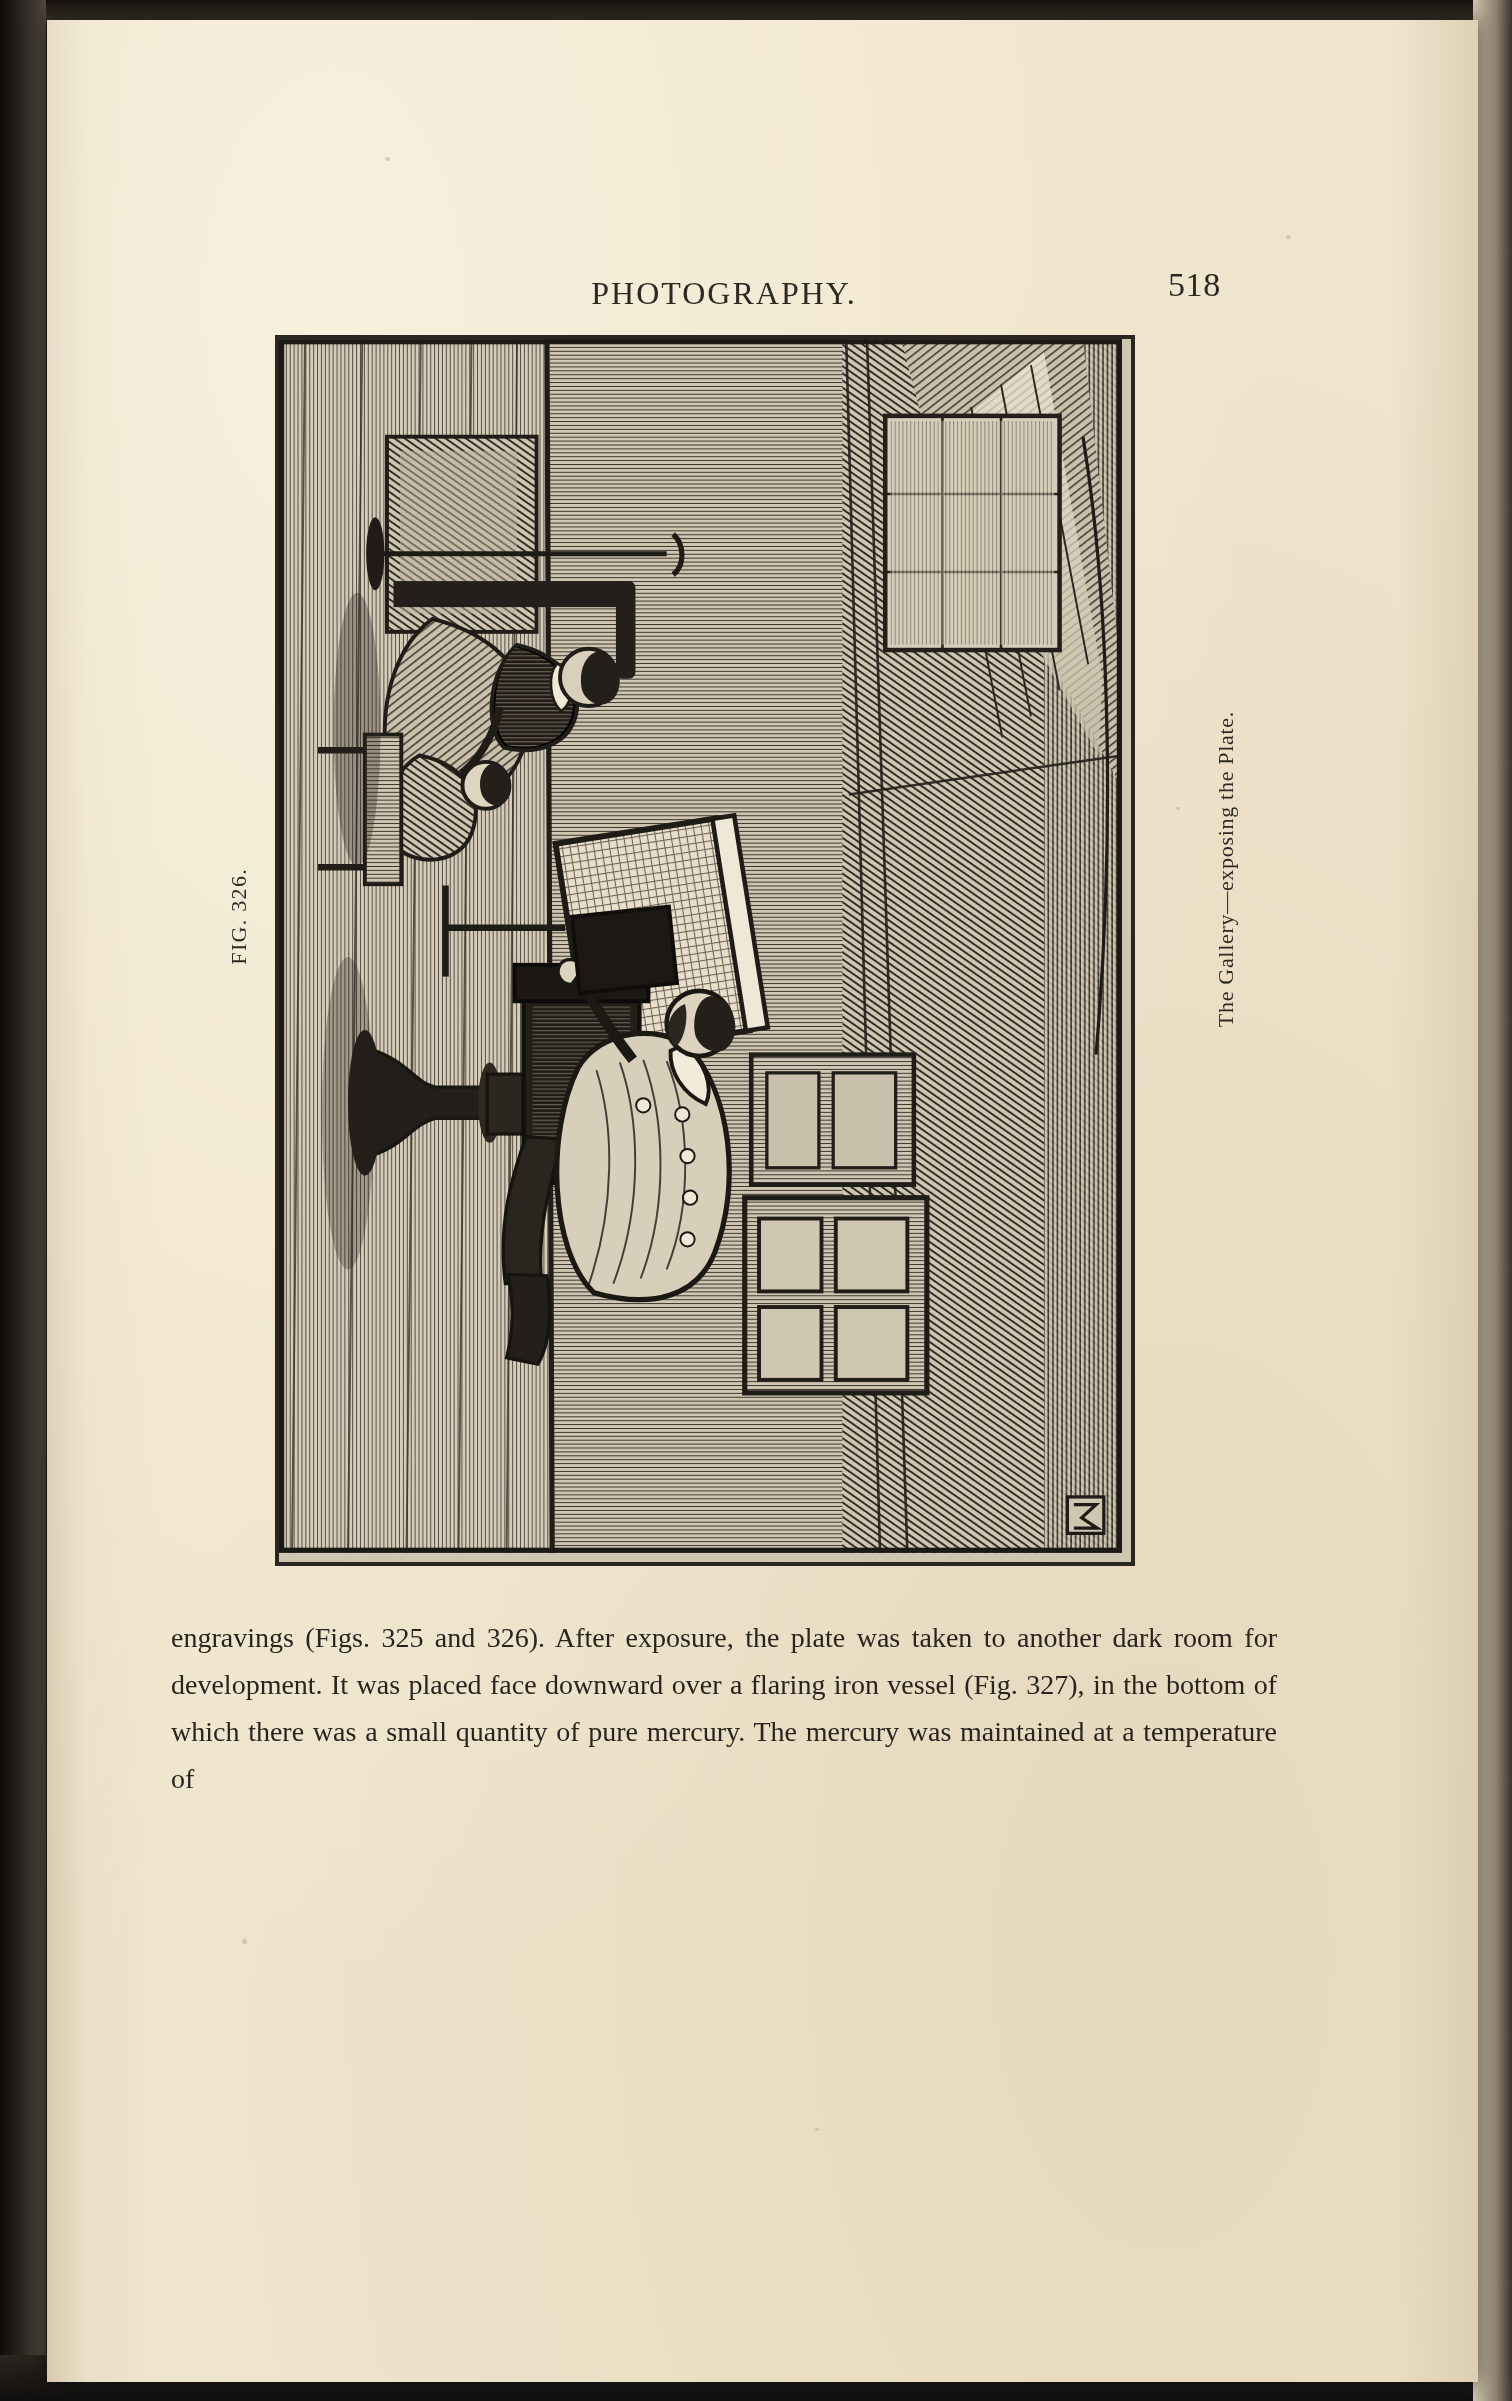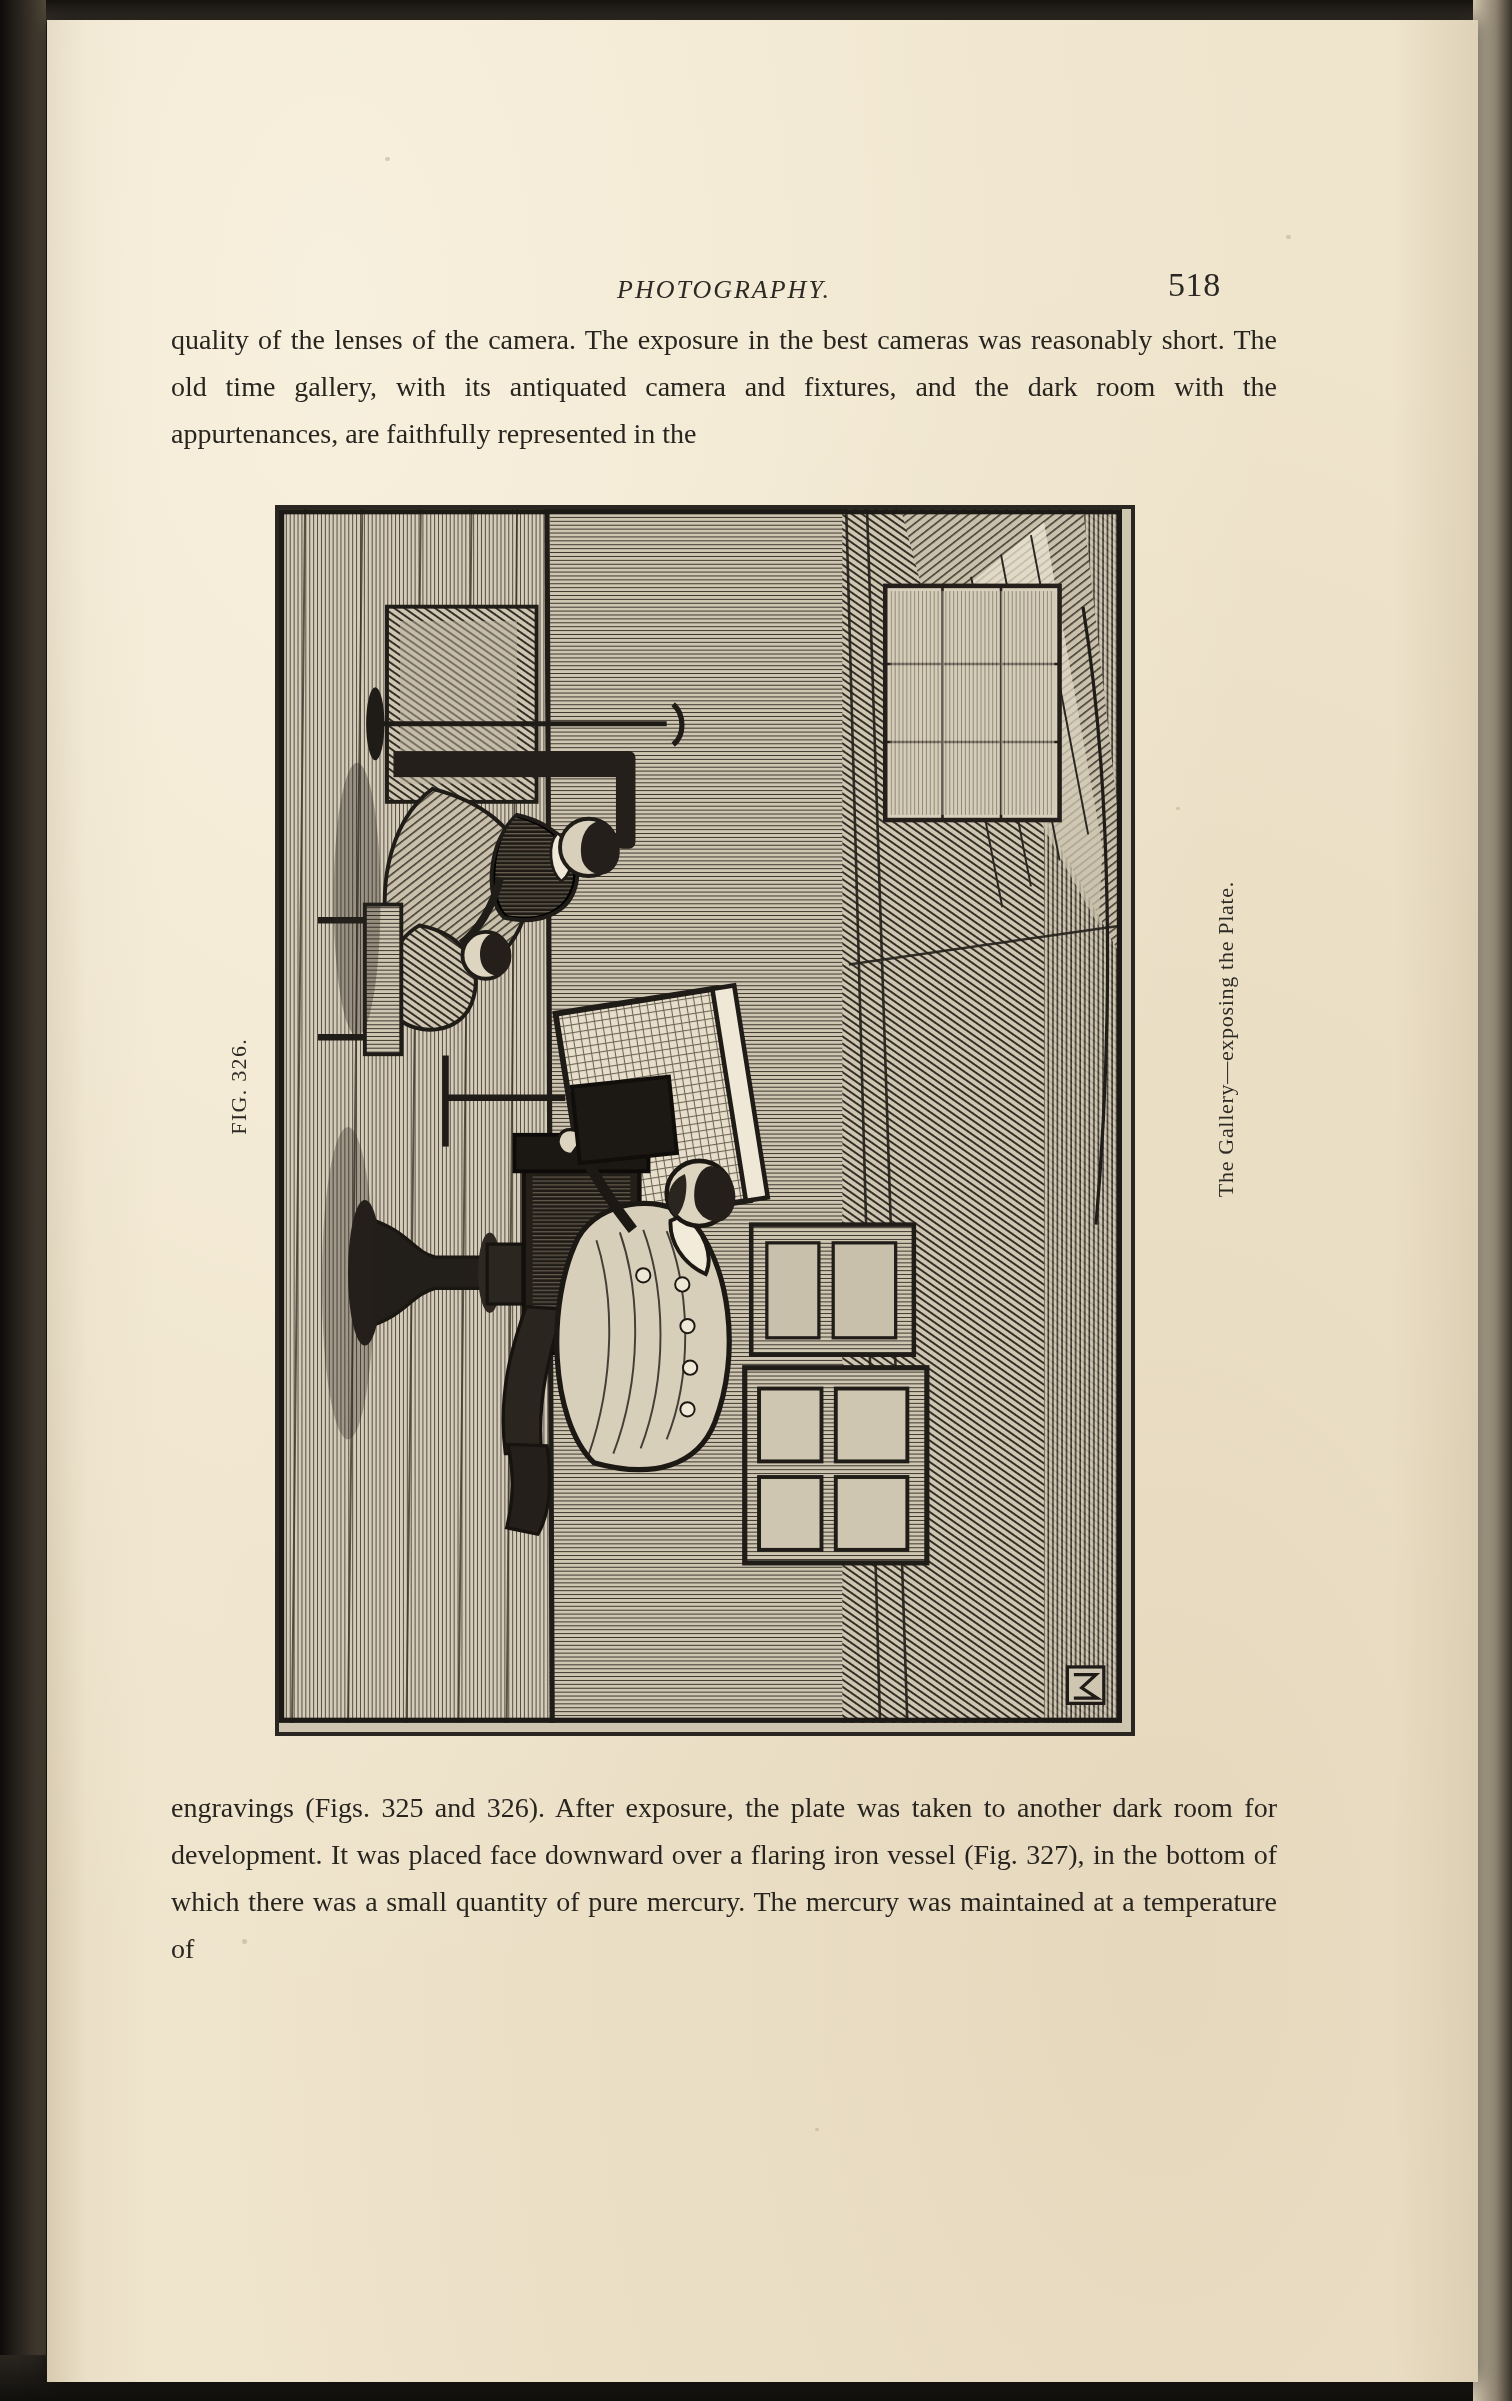--- a/index.html
+++ b/index.html
@@ -84,25 +84,24 @@
   
   .runhead {
     position: relative;
     height: 52px;
   }
   .runhead-title {
     position: absolute;
     left: 0; right: 0;
     top: 40px;
     text-align: center;
-    font-size: 26px;
+    font-size: 32px;
     letter-spacing: 2px;
     color: #2d2a25;
     font-family: "Liberation Serif", serif;
-    font-style: italic;
   }
   .runhead-folio {
     position: absolute;
     right: 56px;
     top: 31px;
     font-size: 34px;
     color: #2b2823;
     letter-spacing: 0.7px;
   }
 
@@ -185,23 +184,20 @@
     <div class="speck" style="left:768px; top:2108px; width:3.9px;  height:3.9px;"></div>
     <div class="speck" style="left:1239px; top:215px;  width:4.6px;  height:4.6px;"></div>
 
     <div class="page-inner">
 
       <div class="runhead">
         <div class="runhead-title">PHOTOGRAPHY.</div>
         <div class="runhead-folio">518</div>
       </div>
 
-      <div class="bodytext block-top">
-        <p>quality of the lenses of the camera.   The exposure in the best cameras was reasonably short.   The old time gallery, with its antiquated camera and fixtures, and the dark room with the appurtenances, are faithfully represented in the</p>
-      </div>
 
       <div class="figure-wrap">
 
         <div class="fig-number">FIG. 326.</div>
 
         <div class="fig-caption">The Gallery—exposing the Plate.</div>
 
         <div class="engraving">
           <svg width="843" height="1214" viewBox="0 0 1296 1866" xmlns="http://www.w3.org/2000/svg" role="img">
             <defs>

